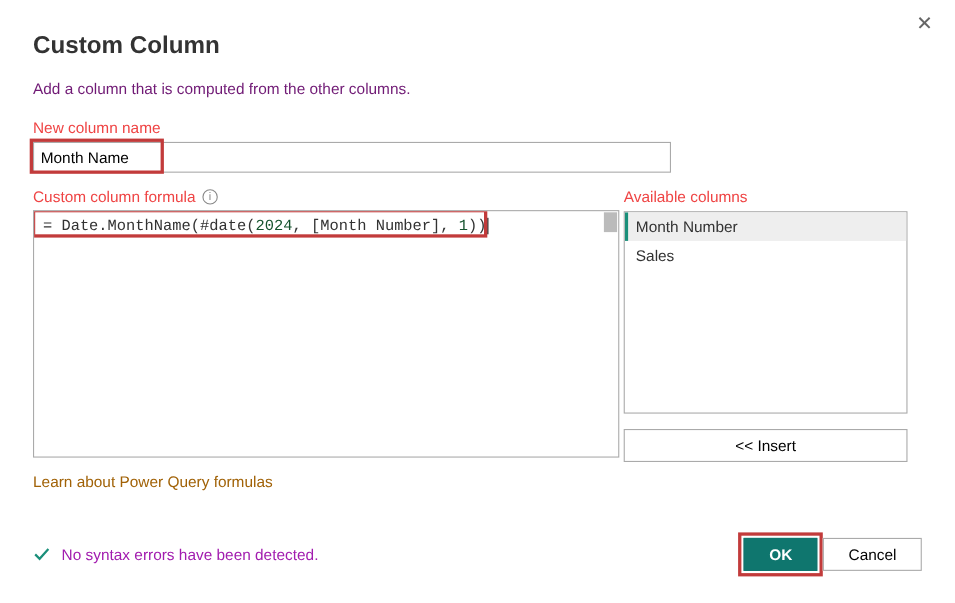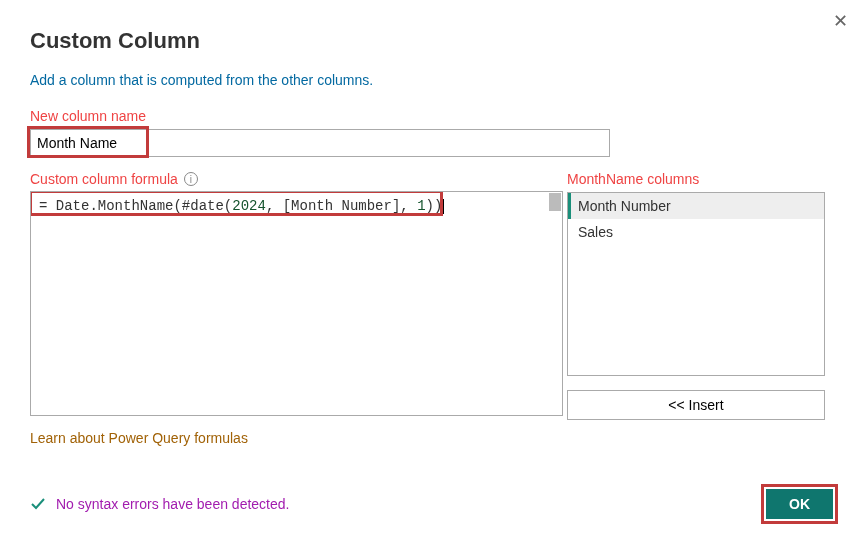--- a/index.html
+++ b/index.html
@@ -27,21 +27,21 @@
       padding: 4px 8px;
     }
     h1.title {
       font-size: 22px;
       font-weight: 600;
       color: #333;
       margin-bottom: 18px;
     }
     .subtitle {
       font-size: 14px;
-      color: #0369a1;
+      color: #701a75;
       margin-bottom: 20px;
     }
     .label {
       font-size: 14px;
       color: #ef4444;
       margin-bottom: 5px;
     }
     .name-input-wrap {
       margin-bottom: 14px;
     }
@@ -226,21 +226,21 @@
       <div class="formula-scrollbar"></div>
       <span class="formula-text">
         <span class="eq">= </span><span class="fn">Date.MonthName(</span><span class="fn">#date(</span><span class="num">2024</span><span>, </span><span class="col">[Month Number]</span><span>, </span><span class="num">1</span><span>))</span><span class="cursor-bar"></span>
       </span>
       <div class="formula-highlight" style="left:-2px; top:-2px; width:414px; height:26px;"></div>
     </div>
     <a class="learn-link">Learn about Power Query formulas</a>
   </div>
 
   <div class="avail-col">
-    <div class="label">MonthName columns</div>
+    <div class="label">Available columns</div>
     <div class="avail-list">
       <div class="avail-item selected">Month Number</div>
       <div class="avail-item">Sales</div>
     </div>
     <button class="insert-btn">&lt;&lt; Insert</button>
   </div>
 </div>
 
 <div class="footer">
   <div class="status">
@@ -248,14 +248,15 @@
       <svg width="16" height="16" viewBox="0 0 16 16">
           <path d="M2 8 L6 12 L14 3" stroke="#1a8f7a" stroke-width="2" fill="none"></path>
         </svg>
     </span>
     <span>No syntax errors have been detected.</span>
   </div>
   <div class="buttons">
     <span class="ok-wrap">
       <button class="btn primary">OK</button>
     </span>
+    <button class="btn">Cancel</button>
   </div>
 </div>
 
 </body></html>

